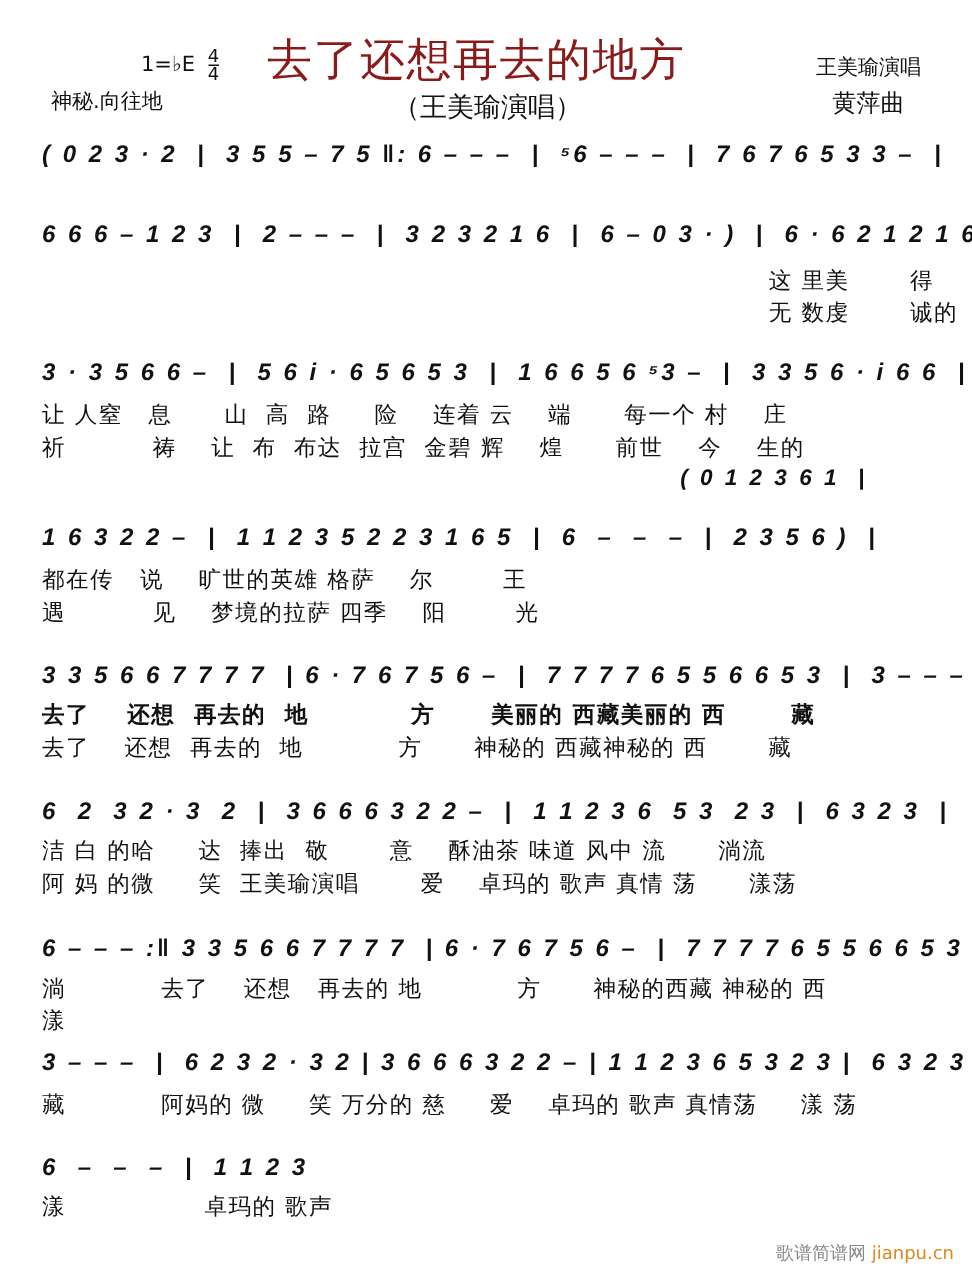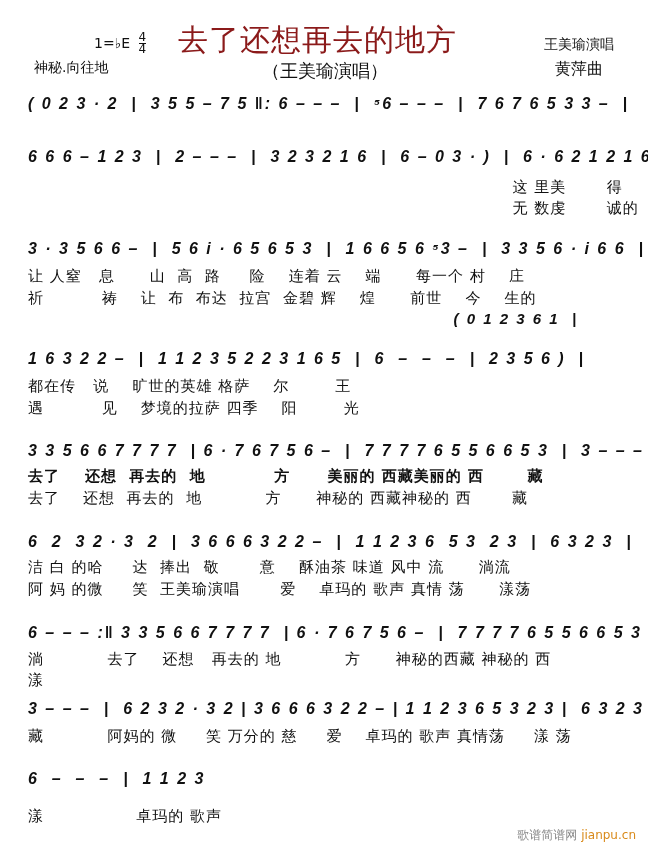--- a/index.html
+++ b/index.html
@@ -76,19 +76,19 @@
   <div class="lyr" style="top:47px;">漾</div>
 </div>
 
 <div class="sys" style="top:700px;">
   <div class="notes" style="top:0;">3 – – –  |  6 2 3 2 · 3 2 | 3 6 6 6 3 2 2 – | 1 1 2 3 6 5 3 2 3 |  6 3 2 3  |</div>
   <div class="lyr" style="top:27px;">藏           阿妈的 微     笑 万分的 慈     爱    卓玛的 歌声 真情荡     漾 荡</div>
 </div>
 
 <div class="sys" style="top:770px;">
   <div class="notes" style="top:0;">6  –  –  –  |  1 1 2 3</div>
-  <div class="lyr" style="top:25px;margin-top:12px;">漾                卓玛的 歌声</div>
+  <div class="lyr" style="top:25px;">漾                卓玛的 歌声</div>
 </div>
 
 <div class="abs watermark">
   <span>歌谱简谱网</span>
   <span class="url">jianpu.cn</span>
 </div>
 
 </body></html>

